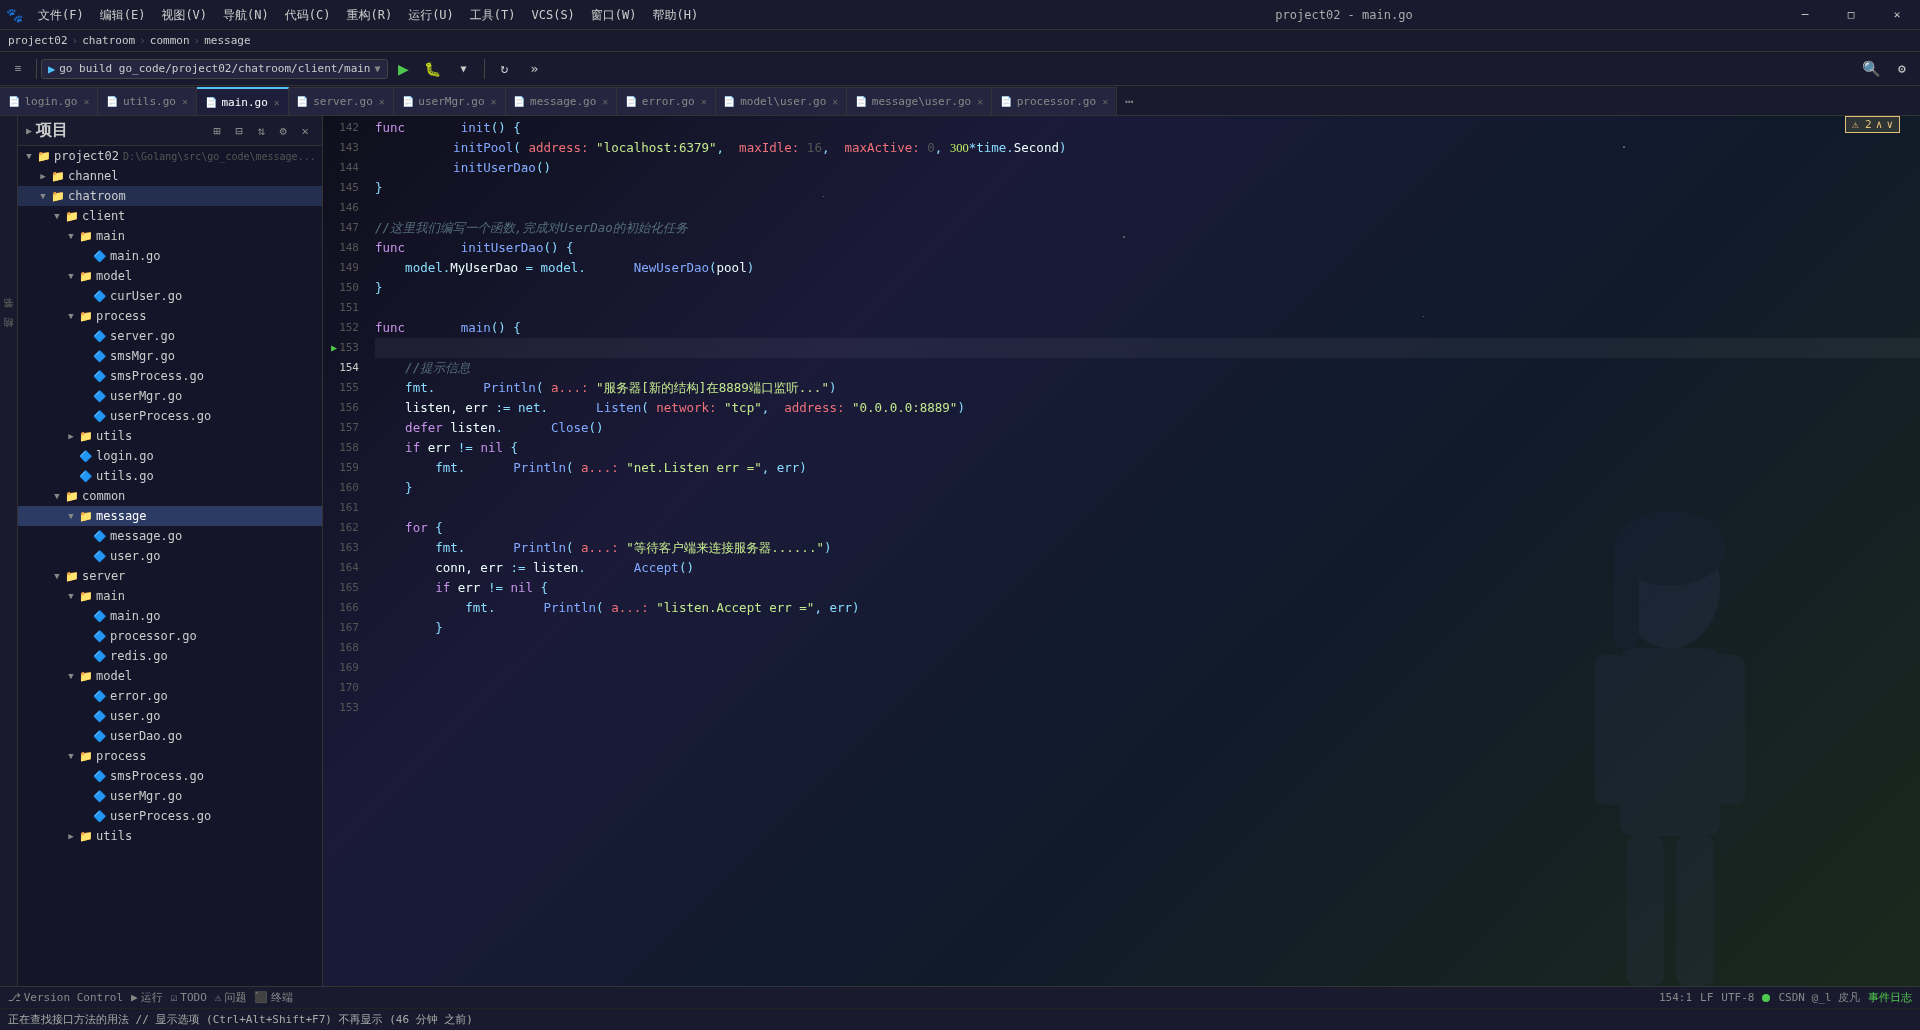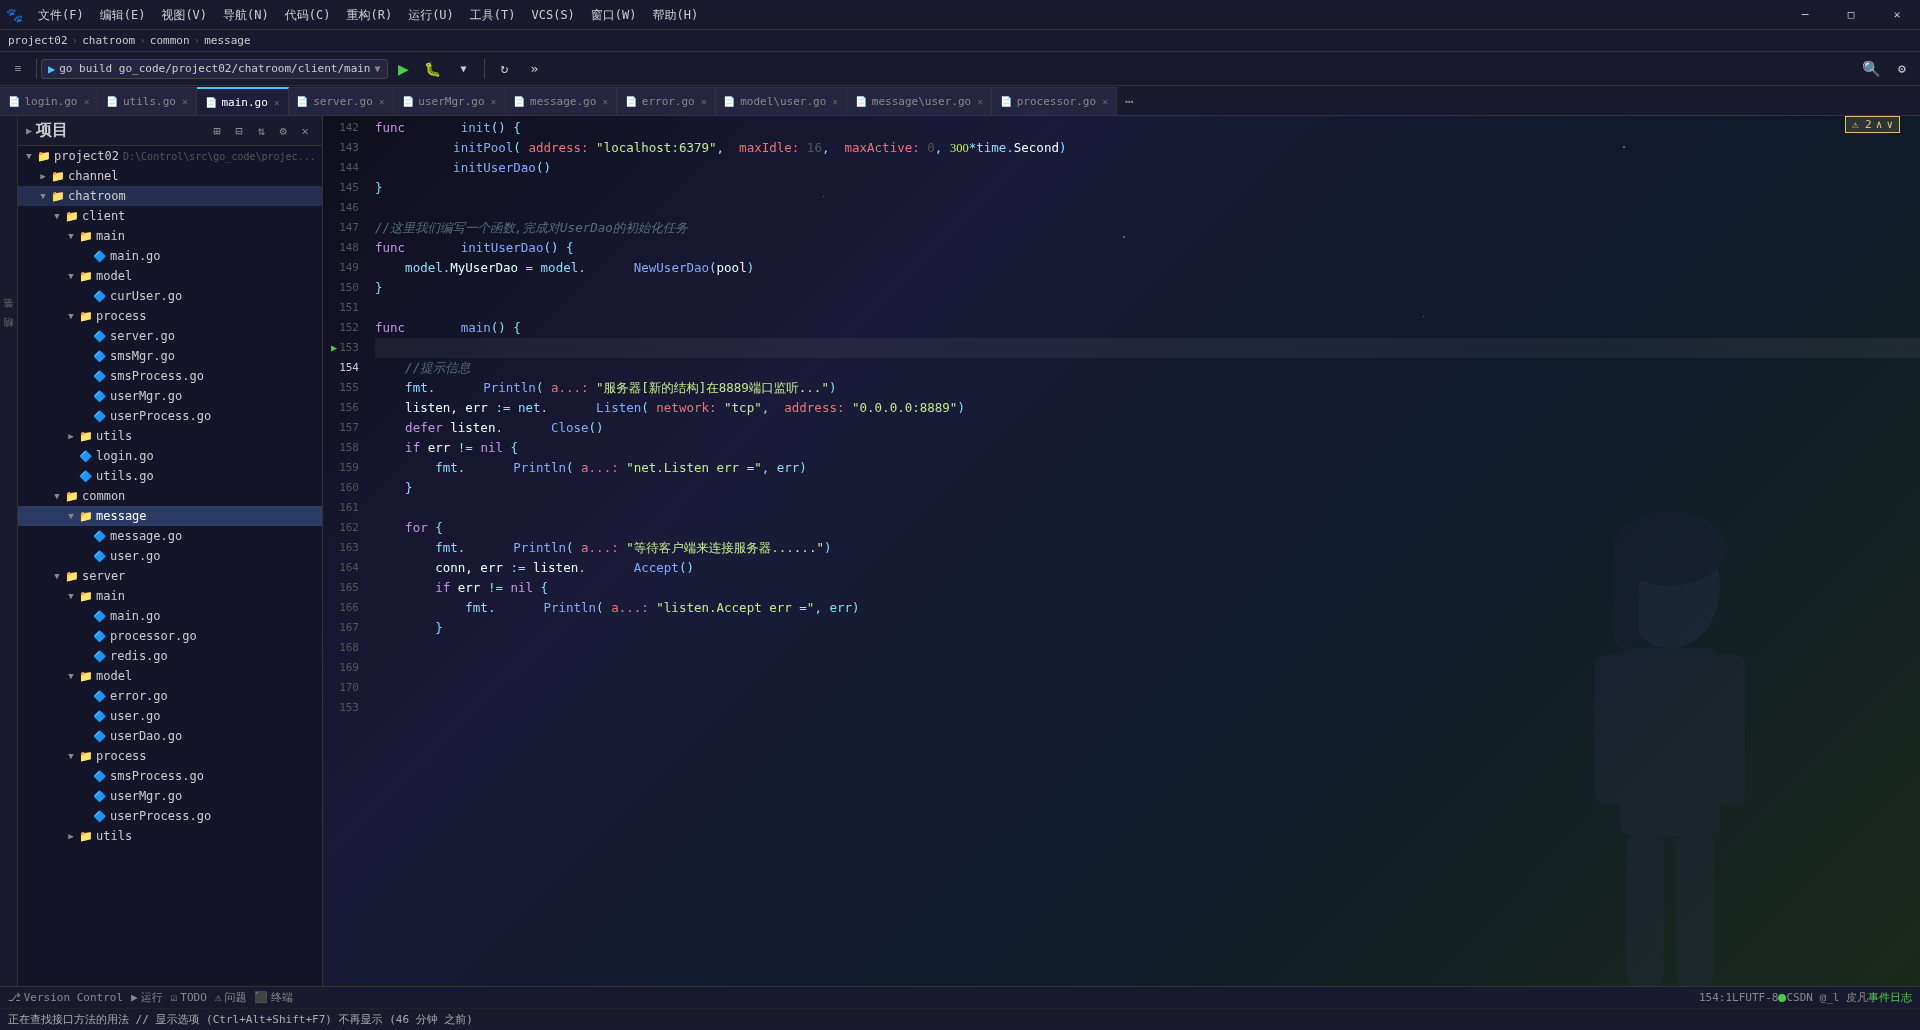--- a/index.html
+++ b/index.html
@@ -356,21 +356,21 @@
       border-top: 1px solid #333;
       font-size: 11px;
       color: #888;
     }
     #bottom-bar .status-item {
       display: flex;
       align-items: center;
       gap: 3px;
     }
     #bottom-bar .status-left { display: flex; gap: 8px; }
-    #bottom-bar .status-right { margin-left: auto; display: flex; align-items: center; }
+    #bottom-bar .status-right { margin-left: auto; display: flex; gap: 8px; align-items: center; }
     #bottom-bar .green-dot {
       width: 8px;
       height: 8px;
       background: #4ec94e;
       border-radius: 50%;
     }
 
     
     #notification-bar {
       height: 22px;
@@ -450,20 +450,21 @@
     <div class="menu-item">视图(V)</div>
     <div class="menu-item">导航(N)</div>
     <div class="menu-item">代码(C)</div>
     <div class="menu-item">重构(R)</div>
     <div class="menu-item">运行(U)</div>
     <div class="menu-item">工具(T)</div>
     <div class="menu-item">VCS(S)</div>
     <div class="menu-item">窗口(W)</div>
     <div class="menu-item">帮助(H)</div>
   </div>
+  <div class="title-center">project02 - main.go</div>
   <div class="window-controls">
     <div class="win-btn">─</div>
     <div class="win-btn">□</div>
     <div class="win-btn close">✕</div>
   </div>
 </div>
 
 <div id="breadcrumb">
   <span class="crumb">project02</span>
   <span class="sep">›</span>
@@ -564,21 +565,21 @@
       <div class="header-btn">⚙</div>
       <div class="header-btn">✕</div>
     </div>
     <div>
 
       <div class="tree-item">
         <span class="indent" style="width:4px;"></span>
         <span class="arrow">▼</span>
         <span class="file-icon folder-icon">📁</span>
         <span class="file-name">project02</span>
-        <span style="color:#555;font-size:10px;margin-left:4px;">D:\Control\src\go_code\projec...</span>
+        <span style="color:#555;font-size:10px;margin-left:4px;">D:\Golang\src\go_code\message...</span>
       </div>
 
       <div class="tree-item">
         <span class="indent" style="width:18px;"></span>
         <span class="arrow">▶</span>
         <span class="file-icon folder-icon">📁</span>
         <span class="file-name">channel</span>
       </div>
 
       <div class="tree-item folder-selected">

